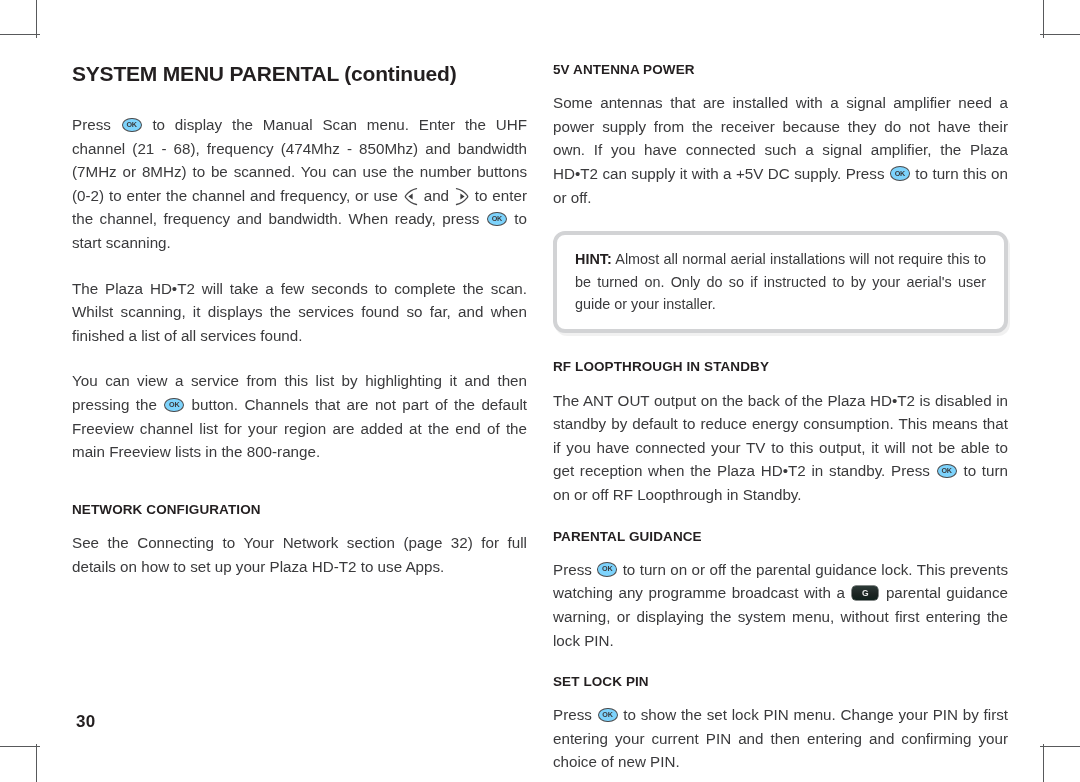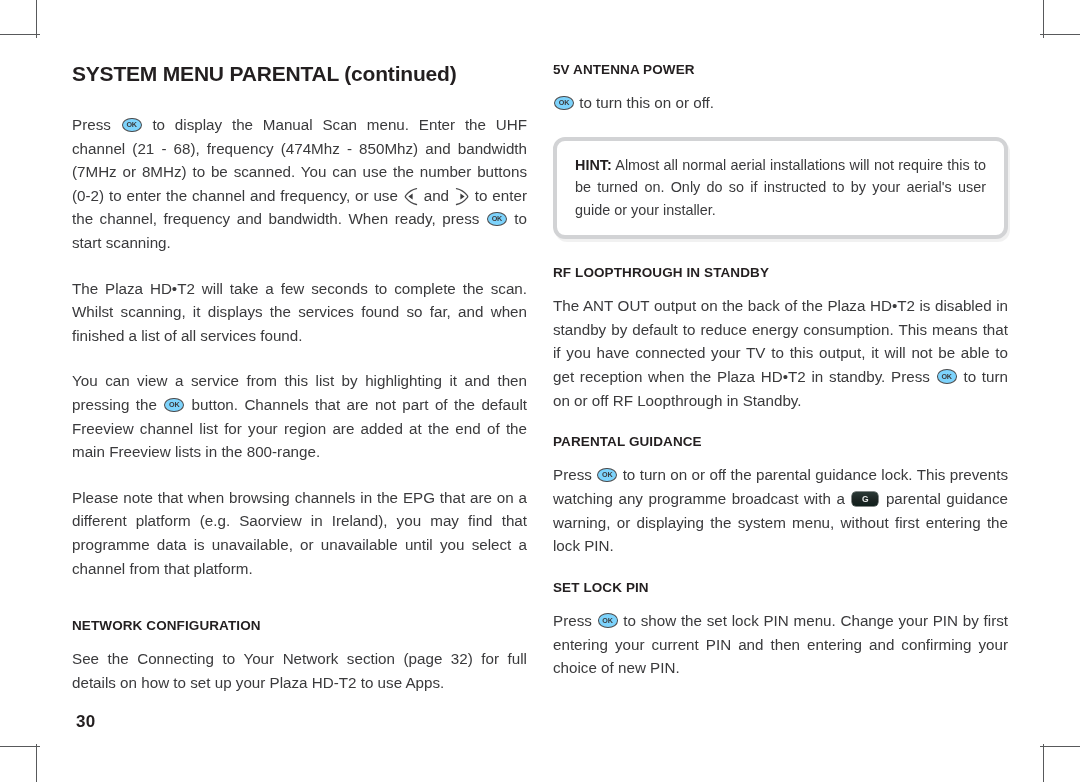--- a/index.html
+++ b/index.html
@@ -197,36 +197,35 @@
             <path d="M8.6 6.6 L8.6 12.5 L4.4 9.55 Z" fill="#3a3a3c"></path>
           </svg></span><span> and </span><span class="arrow-key"><svg width="14" height="19" viewBox="0 0 14 19">
             <path d="M1.5 1.6 C5.5 2.4 9.4 5.0 12.0 8.2 C13.0 9.2 13.0 9.9 12.0 10.9 C9.4 14.1 5.5 16.7 1.5 17.5" fill="none" stroke="#4a4a4c" stroke-width="1.3" stroke-linecap="round" stroke-linejoin="round"></path>
             <path d="M5.4 6.6 L5.4 12.5 L9.6 9.55 Z" fill="#3a3a3c"></path>
           </svg></span><span> to enter the channel, frequency and bandwidth. When ready, press </span><span class="ok-key"><span>OK</span></span><span> to start scanning.</span></p>
 
     <p class="body">The Plaza HD•T2 will take a few seconds to complete the scan. Whilst scanning, it displays the services found so far, and when finished a list of all services found.</p>
 
     <p class="body"><span>You can view a service from this list by highlighting it and then pressing the </span><span class="ok-key"><span>OK</span></span><span> button. Channels that are not part of the default Freeview channel list for your region are added at the end of the main Freeview lists in the 800-range.</span></p>
 
-    <p class="body">Please note that when browsing channels in the EPG that are on a different platform (e.g. Saorview in Ireland), you may find that programme data is unavailable, or unavailable until you select a channel from that platform.</p>
 
     <div class="spacer-16"></div>
 
     <div class="sec">
       <h2 class="section-head">NETWORK CONFIGURATION</h2>
       <p class="body">See the Connecting to Your Network section (page 32) for full details on how to set up your Plaza HD-T2 to use Apps.</p>
     </div>
 
   </div>
 
   <div class="col col-right">
 
     <div class="sec">
       <h2 class="section-head">5V ANTENNA POWER</h2>
-      <p class="body"><span class="ok-key"><span>OK</span></span><span> to turn this on or off.</span></p>
+      <p class="body"><span>Some antennas that are installed with a signal amplifier need a power supply from the receiver because they do not have their own. If you have connected such a signal amplifier, the Plaza HD•T2 can supply it with a +5V DC supply. Press </span><span class="ok-key"><span>OK</span></span><span> to turn this on or off.</span></p>
     </div>
 
     <div class="hint-box">
       <p><span class="hint-label">HINT:</span><span> Almost all normal aerial installations will not require this to be turned on. Only do so if instructed to by your aerial's user guide or your installer.</span></p>
     </div>
 
     <div class="sec">
       <h2 class="section-head">RF LOOPTHROUGH IN STANDBY</h2>
       <p class="body"><span>The ANT OUT output on the back of the Plaza HD•T2 is disabled in standby by default to reduce energy consumption. This means that if you have connected your TV to this output, it will not be able to get reception when the Plaza HD•T2 in standby. Press </span><span class="ok-key"><span>OK</span></span><span> to turn on or off RF Loopthrough in Standby.</span></p>
     </div>

